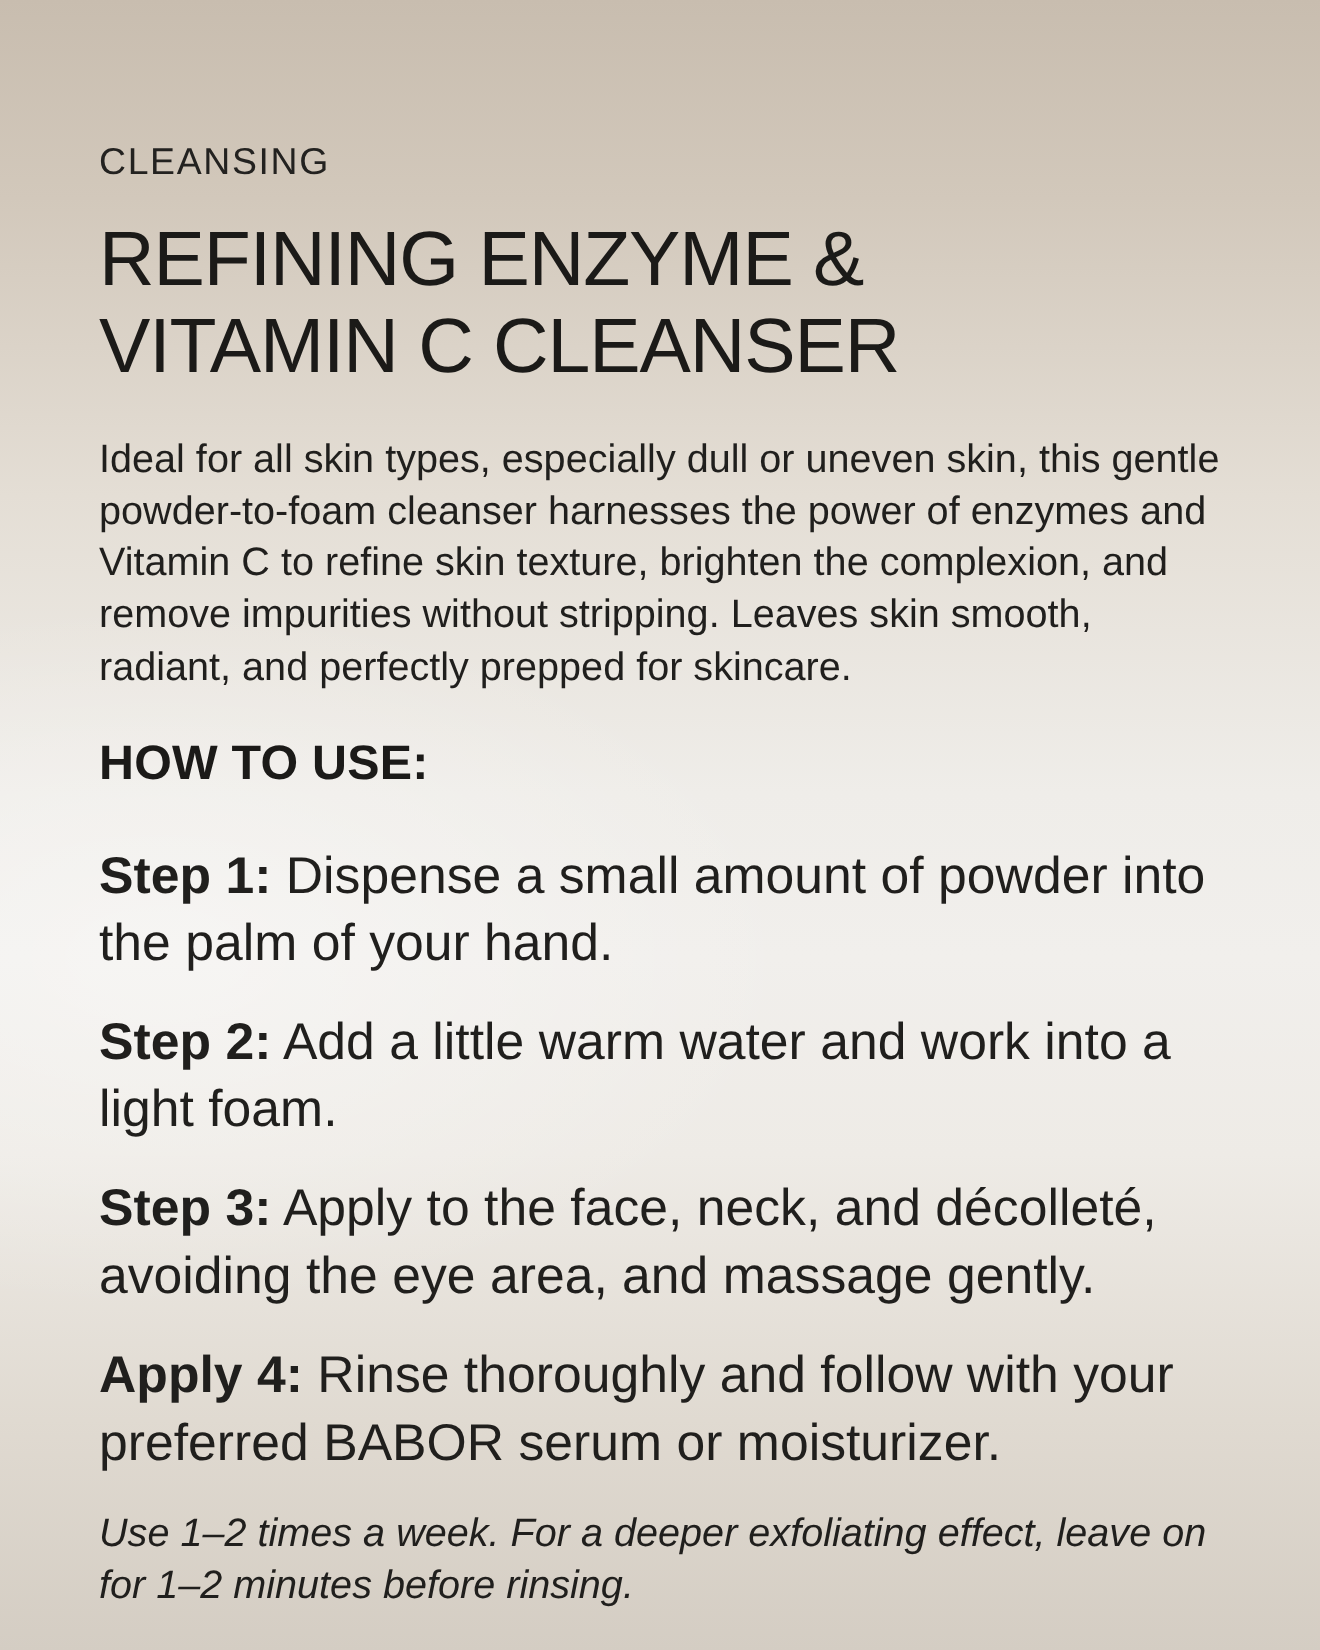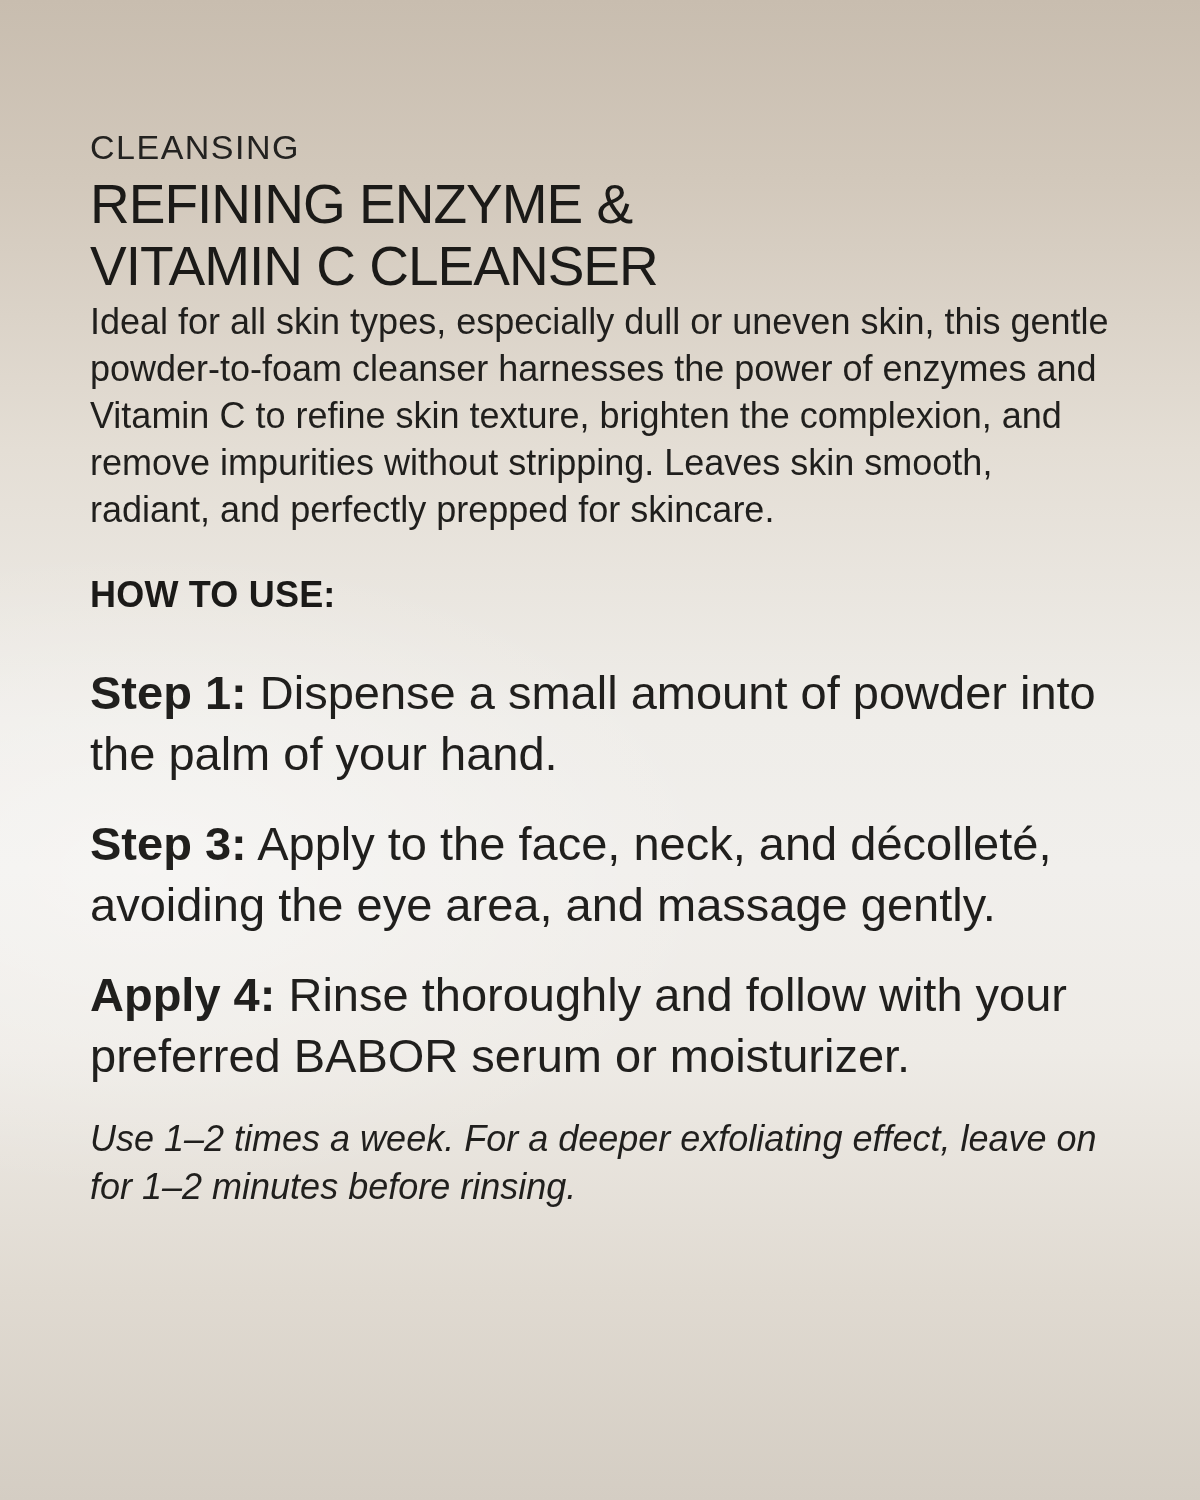--- a/index.html
+++ b/index.html
@@ -45,43 +45,44 @@
     left: 90px;
     top: 128px;
     width: 1024px;
   }
 
   .eyebrow {
     font-size: 34px;
     font-weight: 400;
     letter-spacing: 1.5px;
     color: #232220;
-    margin-bottom: 6px;
+    margin-bottom: 29px;
   }
 
   .title {
-    font-size: 55px;
+    font-size: 70px;
     line-height: 1.135;
     font-weight: 400;
     letter-spacing: -1px;
     color: #1b1a18;
+    margin-bottom: 38px;
   }
 
   .title .line { display: block; }
 
   .description {
     font-size: 36px;
     line-height: 1.31;
     font-weight: 400;
     color: #201f1d;
     margin-bottom: 40px;
   }
 
   .how-to-use {
-    font-size: 36px;
+    font-size: 44px;
     font-weight: 700;
     letter-spacing: 0.2px;
     color: #1b1a18;
     margin-bottom: 46px;
   }
 
   .step {
     font-size: 47px;
     line-height: 1.31;
     color: #201f1d;
@@ -111,20 +112,23 @@
     </h1>
 
     <p class="description">Ideal for all skin types, especially dull or uneven skin, this gentle powder-to-foam cleanser harnesses the power of enzymes and Vitamin C to refine skin texture, brighten the complexion, and remove impurities without stripping. Leaves skin smooth, radiant, and perfectly prepped for skincare.</p>
 
     <div class="how-to-use">HOW TO USE:</div>
 
     <p class="step">
       <span class="step-label">Step 1:</span><span> Dispense a small amount of powder into the palm of your hand.</span>
     </p>
 
+    <p class="step">
+      <span class="step-label">Step 2:</span><span> Add a little warm water and work into a light foam.</span>
+    </p>
 
     <p class="step">
       <span class="step-label">Step 3:</span><span> Apply to the face, neck, and décolleté, avoiding the eye area, and massage gently.</span>
     </p>
 
     <p class="step">
       <span class="step-label">Apply 4:</span><span> Rinse thoroughly and follow with your preferred BABOR serum or moisturizer.</span>
     </p>
 
     <p class="usage-note">Use 1–2 times a week. For a deeper exfoliating effect, leave on for 1–2 minutes before rinsing.</p>

